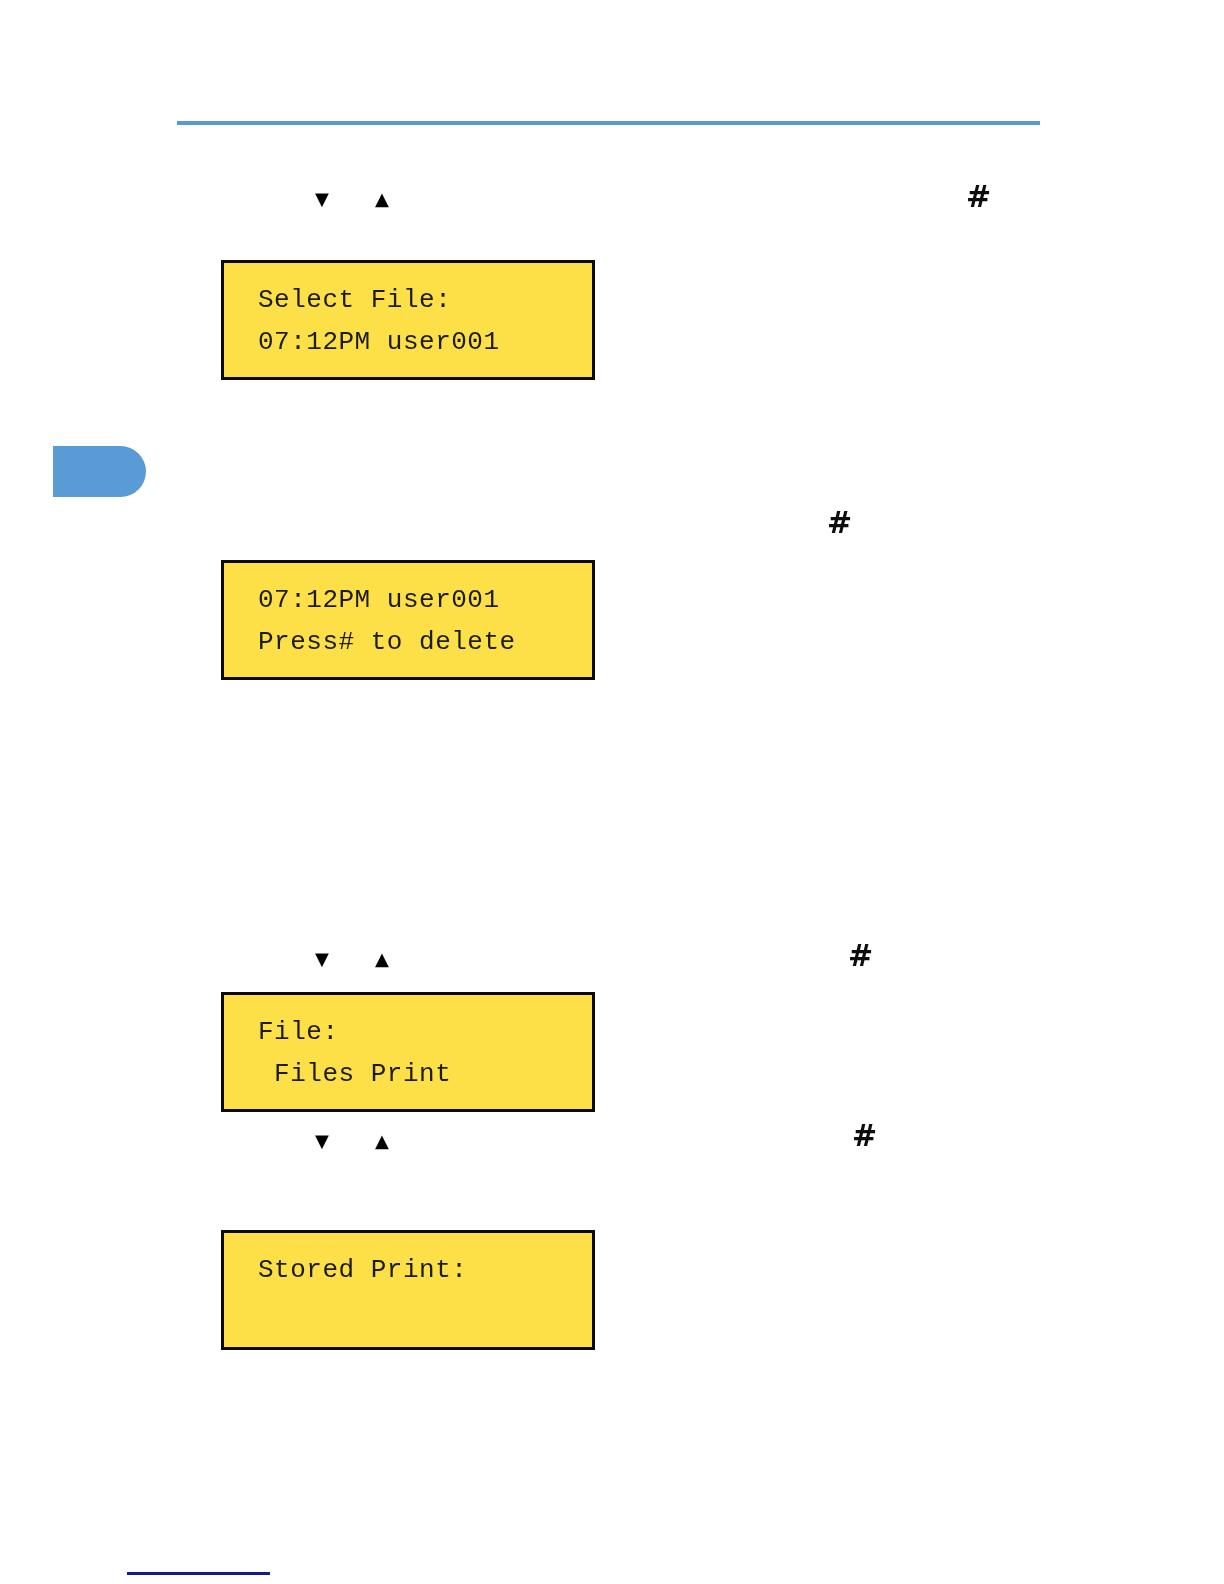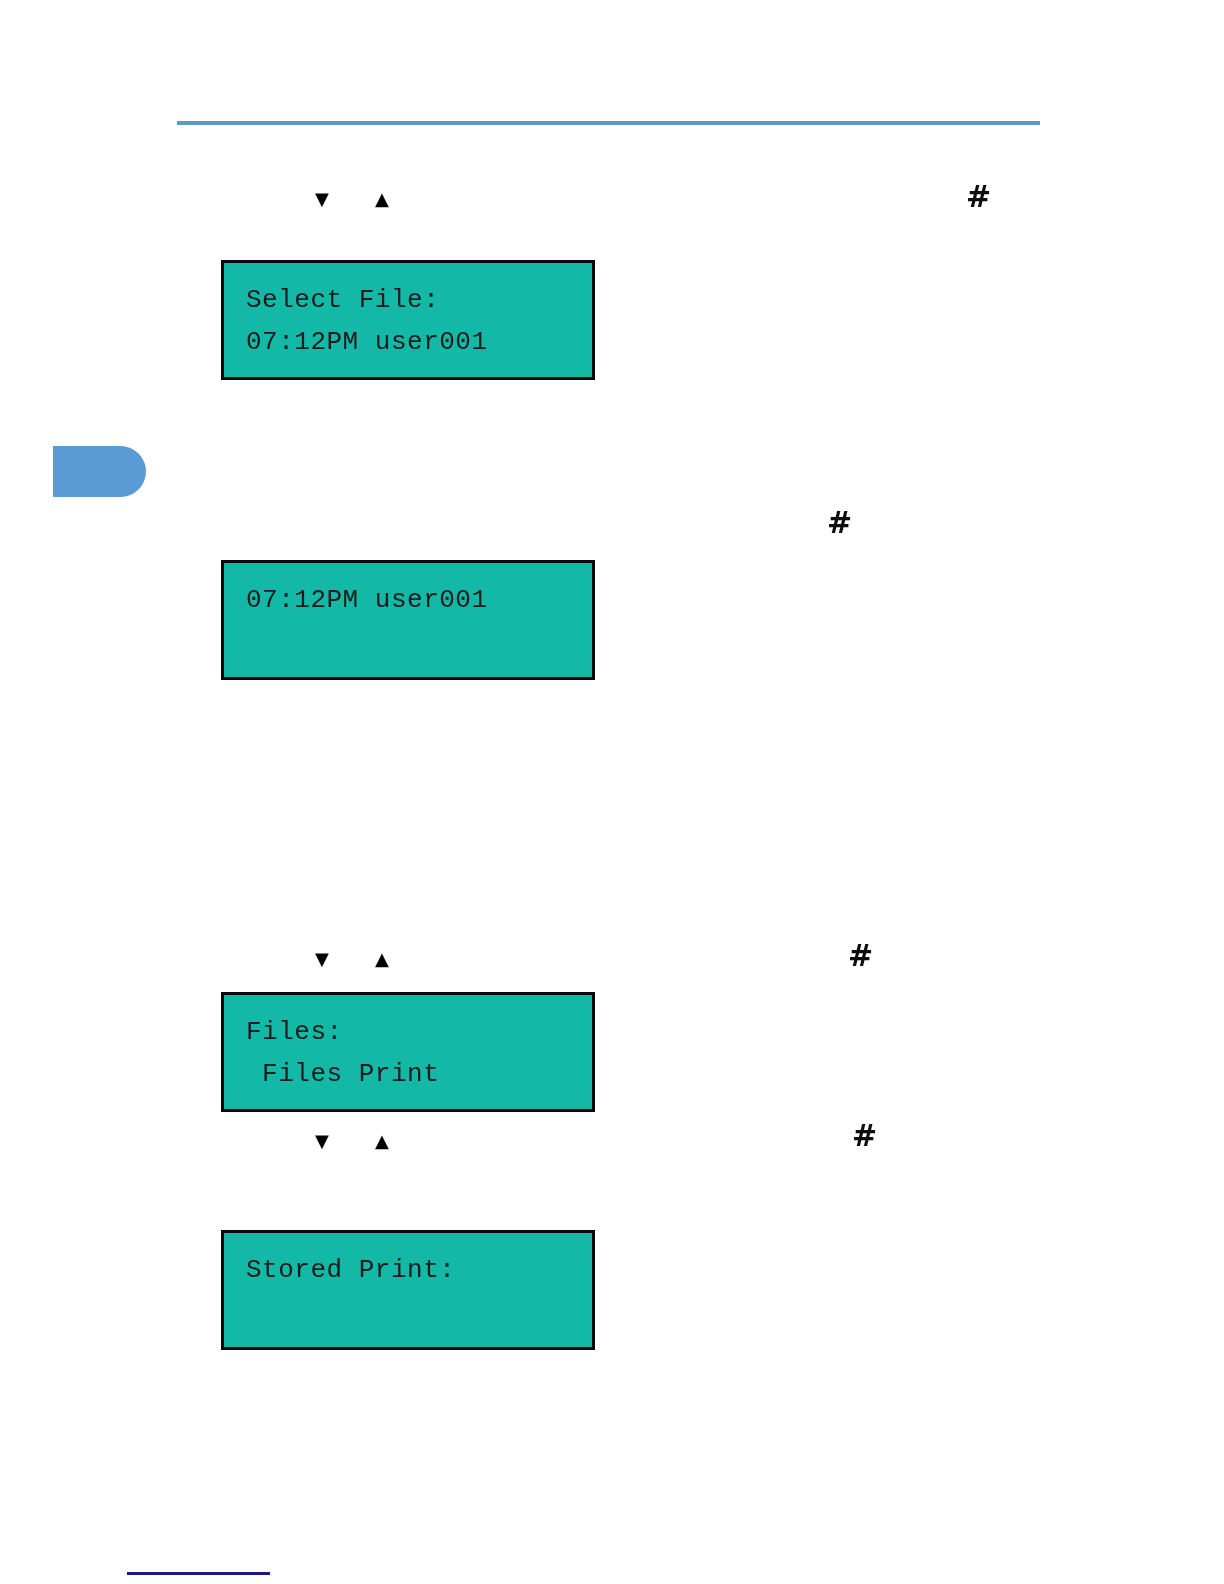--- a/index.html
+++ b/index.html
@@ -51,23 +51,23 @@
     font-weight: bold;
     color: #0d0d0d;
   }
   
   .lcd {
     position: absolute;
     left: 221px;
     width: 374px;
     height: 120px;
     border: 3px solid #0a0a0a;
-    background: #14b8a6;
+    background: #fde047;
     box-sizing: border-box;
-    padding: 16px 0 0 22px;
+    padding: 16px 0 0 34px;
   }
   .lcd-line {
     font-family: "Liberation Mono", monospace;
     font-size: 26px;
     line-height: 42px;
     color: #1c1c1c;
     white-space: pre;
     letter-spacing: 0.5px;
   }
   
@@ -95,28 +95,29 @@
     <div class="lcd-line">Select File:</div>
     <div class="lcd-line">07:12PM user001</div>
   </div>
 
   <div class="chapter-tab"></div>
 
   <span class="sym hash" style="left:827px; top:508px">#</span>
 
   <div class="lcd" style="top:560px">
     <div class="lcd-line">07:12PM user001</div>
+    <div class="lcd-line">Press# to delete</div>
   </div>
 
   <span class="sym arrow" style="left:315px; top:950px">▼</span>
   <span class="sym arrow" style="left:375px; top:950px">▲</span>
   <span class="sym hash" style="left:848px; top:941px">#</span>
 
   <div class="lcd" style="top:992px">
-    <div class="lcd-line">Files:</div>
+    <div class="lcd-line">File:</div>
     <div class="lcd-line"> Files Print</div>
   </div>
 
   <span class="sym arrow" style="left:315px; top:1132px">▼</span>
   <span class="sym arrow" style="left:375px; top:1132px">▲</span>
   <span class="sym hash" style="left:852px; top:1121px">#</span>
 
   <div class="lcd" style="top:1230px">
     <div class="lcd-line">Stored Print:</div>
   </div>

